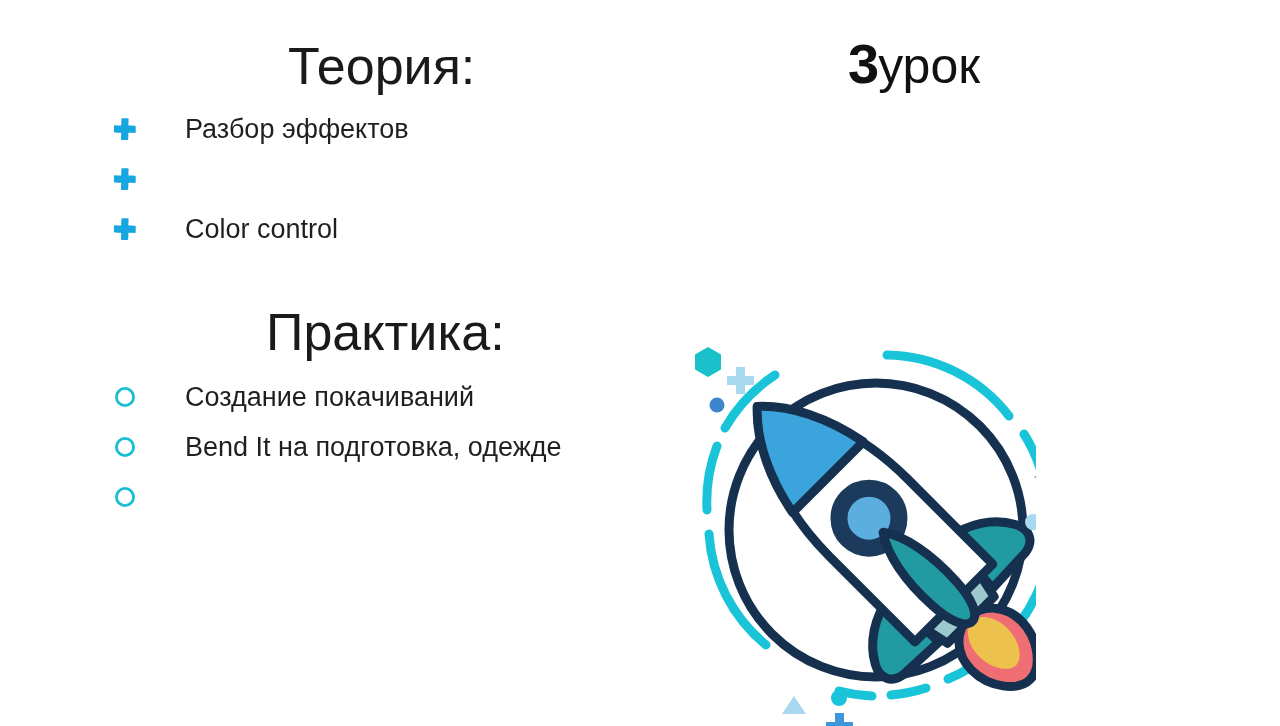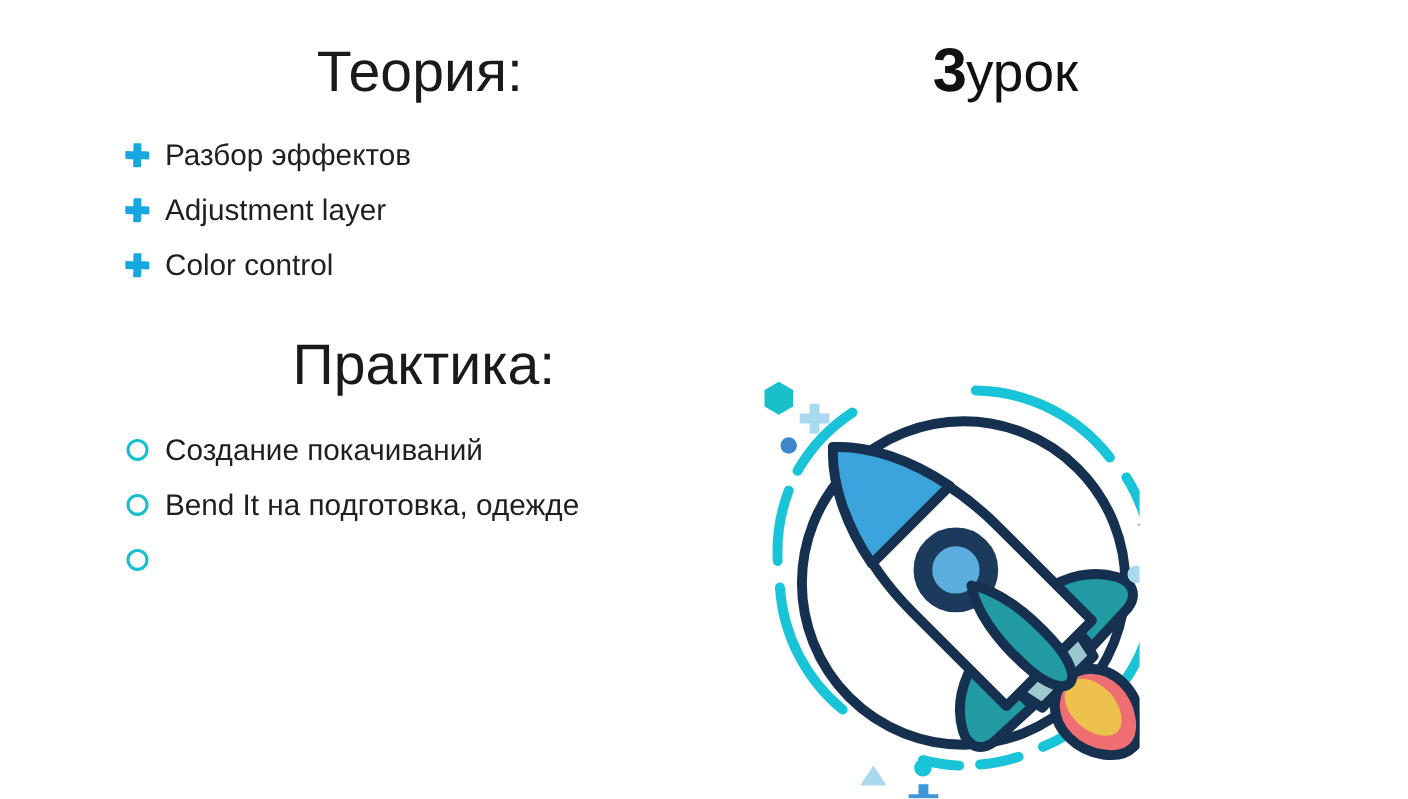--- a/index.html
+++ b/index.html
@@ -58,23 +58,23 @@
     position: absolute;
     list-style: none;
     margin: 0;
     padding: 0;
   }
   #theory-list { left: 112px; top: 116px; }
   #practice-list { left: 112px; top: 384px; }
 
   .list-item {
     display: flex;
-    align-items: center;
     height: 50px;
     white-space: nowrap;
+    gap: 35px;
   }
 
   .bullet {
     flex: 0 0 auto;
     width: 26px;
     height: 26px;
     margin-right: 12px;
     display: flex;
     align-items: center;
     justify-content: center;
@@ -117,21 +117,20 @@
         </svg>
       </span>
       <span class="item-label">Разбор эффектов</span>
     </li>
     <li class="list-item">
       <span class="bullet">
         <svg width="24" height="24" viewBox="0 0 24 24" aria-hidden="true">
           <path d="M9.4 1.2 h5.2 a1 1 0 0 1 1 1.05 c-.12 2.1 -.18 4.2 -.2 6.25 c2.05 .02 4.15 .08 6.25 .2 a1 1 0 0 1 1.05 1 v5.2 a1 1 0 0 1 -1.05 1 c-2.1 -.12 -4.2 -.18 -6.25 -.2 c-.02 2.05 -.08 4.15 -.2 6.25 a1 1 0 0 1 -1 1.05 h-5.2 a1 1 0 0 1 -1 -1.05 c.12 -2.1 .18 -4.2 .2 -6.25 c-2.05 -.02 -4.15 -.08 -6.25 -.2 a1 1 0 0 1 -1.05 -1 v-5.2 a1 1 0 0 1 1.05 -1 c2.1 .12 4.2 .18 6.25 .2 c.02 -2.05 .08 -4.15 .2 -6.25 a1 1 0 0 1 1 -1.05 z" fill="#16A6E0"></path>
         </svg>
       </span>
-      <span class="item-label">Adjustment layer</span>
     </li>
     <li class="list-item">
       <span class="bullet">
         <svg width="24" height="24" viewBox="0 0 24 24" aria-hidden="true">
           <path d="M9.4 1.2 h5.2 a1 1 0 0 1 1 1.05 c-.12 2.1 -.18 4.2 -.2 6.25 c2.05 .02 4.15 .08 6.25 .2 a1 1 0 0 1 1.05 1 v5.2 a1 1 0 0 1 -1.05 1 c-2.1 -.12 -4.2 -.18 -6.25 -.2 c-.02 2.05 -.08 4.15 -.2 6.25 a1 1 0 0 1 -1 1.05 h-5.2 a1 1 0 0 1 -1 -1.05 c.12 -2.1 .18 -4.2 .2 -6.25 c-2.05 -.02 -4.15 -.08 -6.25 -.2 a1 1 0 0 1 -1.05 -1 v-5.2 a1 1 0 0 1 1.05 -1 c2.1 .12 4.2 .18 6.25 .2 c.02 -2.05 .08 -4.15 .2 -6.25 a1 1 0 0 1 1 -1.05 z" fill="#16A6E0"></path>
         </svg>
       </span>
       <span class="item-label">Color control</span>
     </li>
   </ul>

